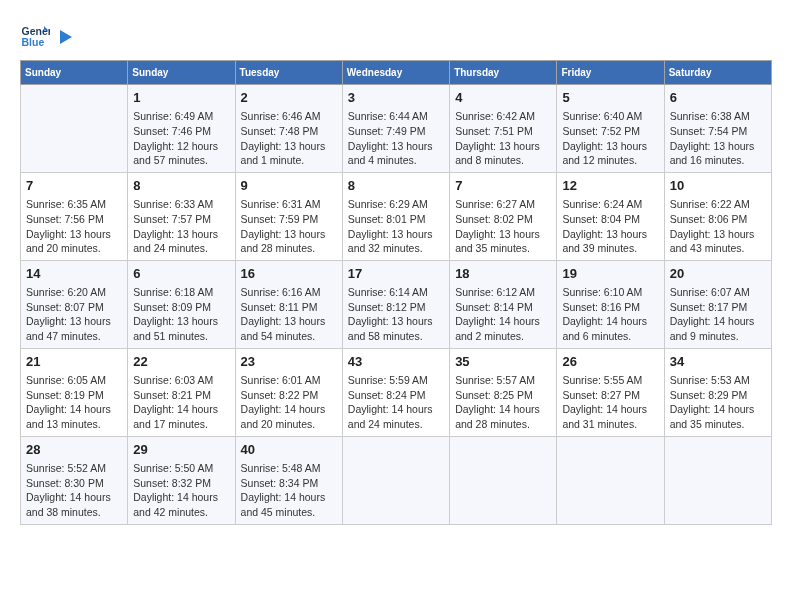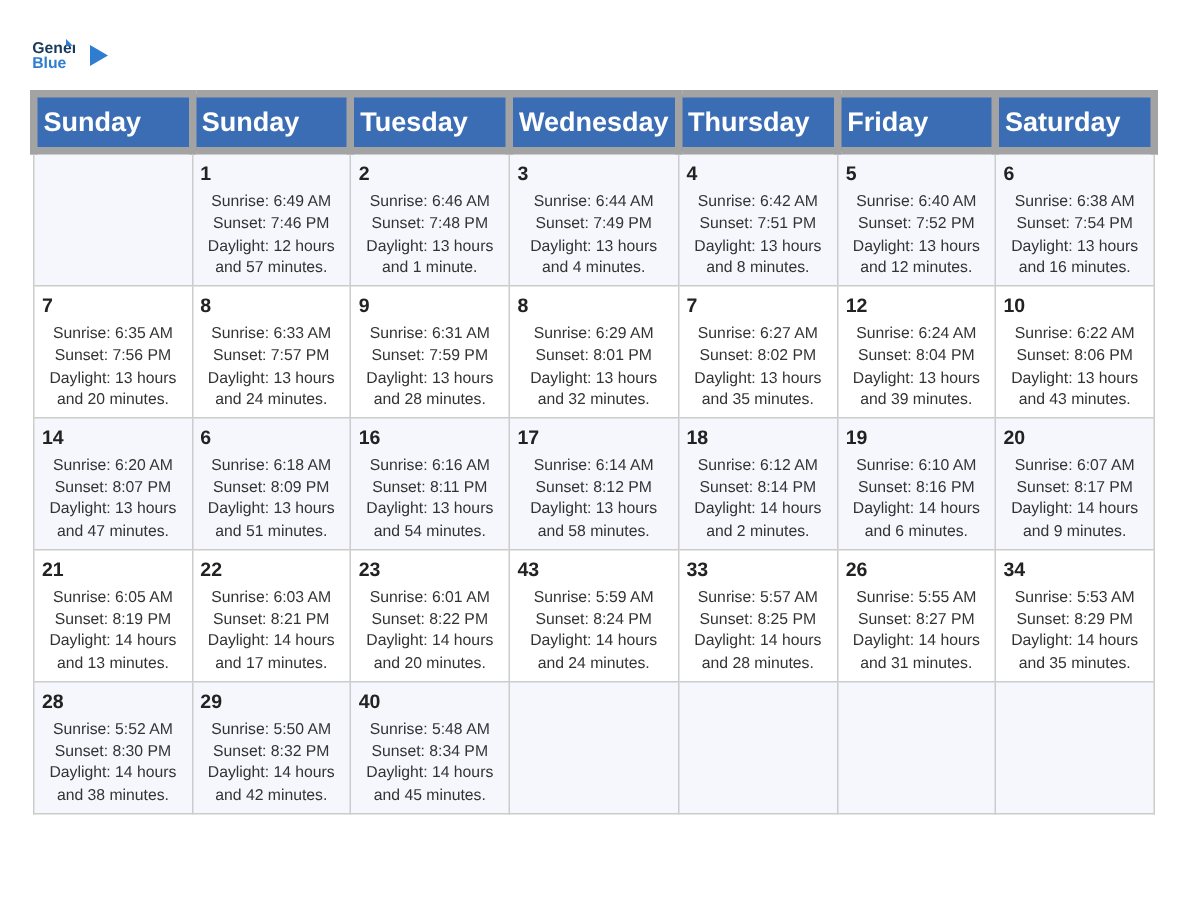--- a/index.html
+++ b/index.html
@@ -41,23 +41,23 @@
     table {
       width: 100%;
       border-collapse: collapse;
       font-size: 11px;
     }
     thead tr th {
       background-color: #3b6db5;
       color: #fff;
       padding: 6px 4px;
       text-align: left;
-      font-size: 18px;
-      font-weight: bold;
-      border: 5px solid #a3a3a3;
+      font-size: 10px;
+      font-weight: bold;
+      border: 1px solid #a3a3a3;
     }
     tbody tr td {
       border: 1px solid #ccc;
       vertical-align: top;
       padding: 4px 5px;
       height: 80px;
       width: 14.28%;
       color: #333;
       line-height: 1.4;
     }
@@ -70,21 +70,20 @@
     .day-number {
       font-weight: bold;
       font-size: 13px;
       color: #222;
       display: block;
       margin-bottom: 2px;
     }
     .day-info {
       font-size: 10.5px;
       color: #333;
-      text-align: center;
     }
   </style>
 </head>
 <body>
 
 <div class="header-area">
   <div class="logo">
     <svg class="logo-icon" viewBox="0 0 40 40">
       <text x="2" y="20" font-size="14" font-weight="bold" fill="#1a3a5c">General</text>
       <text x="2" y="34" font-size="14" font-weight="bold" fill="#2e7dd1">Blue</text>
@@ -217,21 +216,21 @@
         </td>
         <td>
           <span class="day-number">23</span>
           <div class="day-info">Sunrise: 6:01 AM<br>Sunset: 8:22 PM<br>Daylight: 14 hours and 20 minutes.</div>
         </td>
         <td>
           <span class="day-number">43</span>
           <div class="day-info">Sunrise: 5:59 AM<br>Sunset: 8:24 PM<br>Daylight: 14 hours and 24 minutes.</div>
         </td>
         <td>
-          <span class="day-number">33</span>
+          <span class="day-number">35</span>
           <div class="day-info">Sunrise: 5:57 AM<br>Sunset: 8:25 PM<br>Daylight: 14 hours and 28 minutes.</div>
         </td>
         <td>
           <span class="day-number">26</span>
           <div class="day-info">Sunrise: 5:55 AM<br>Sunset: 8:27 PM<br>Daylight: 14 hours and 31 minutes.</div>
         </td>
         <td>
           <span class="day-number">34</span>
           <div class="day-info">Sunrise: 5:53 AM<br>Sunset: 8:29 PM<br>Daylight: 14 hours and 35 minutes.</div>
         </td>

